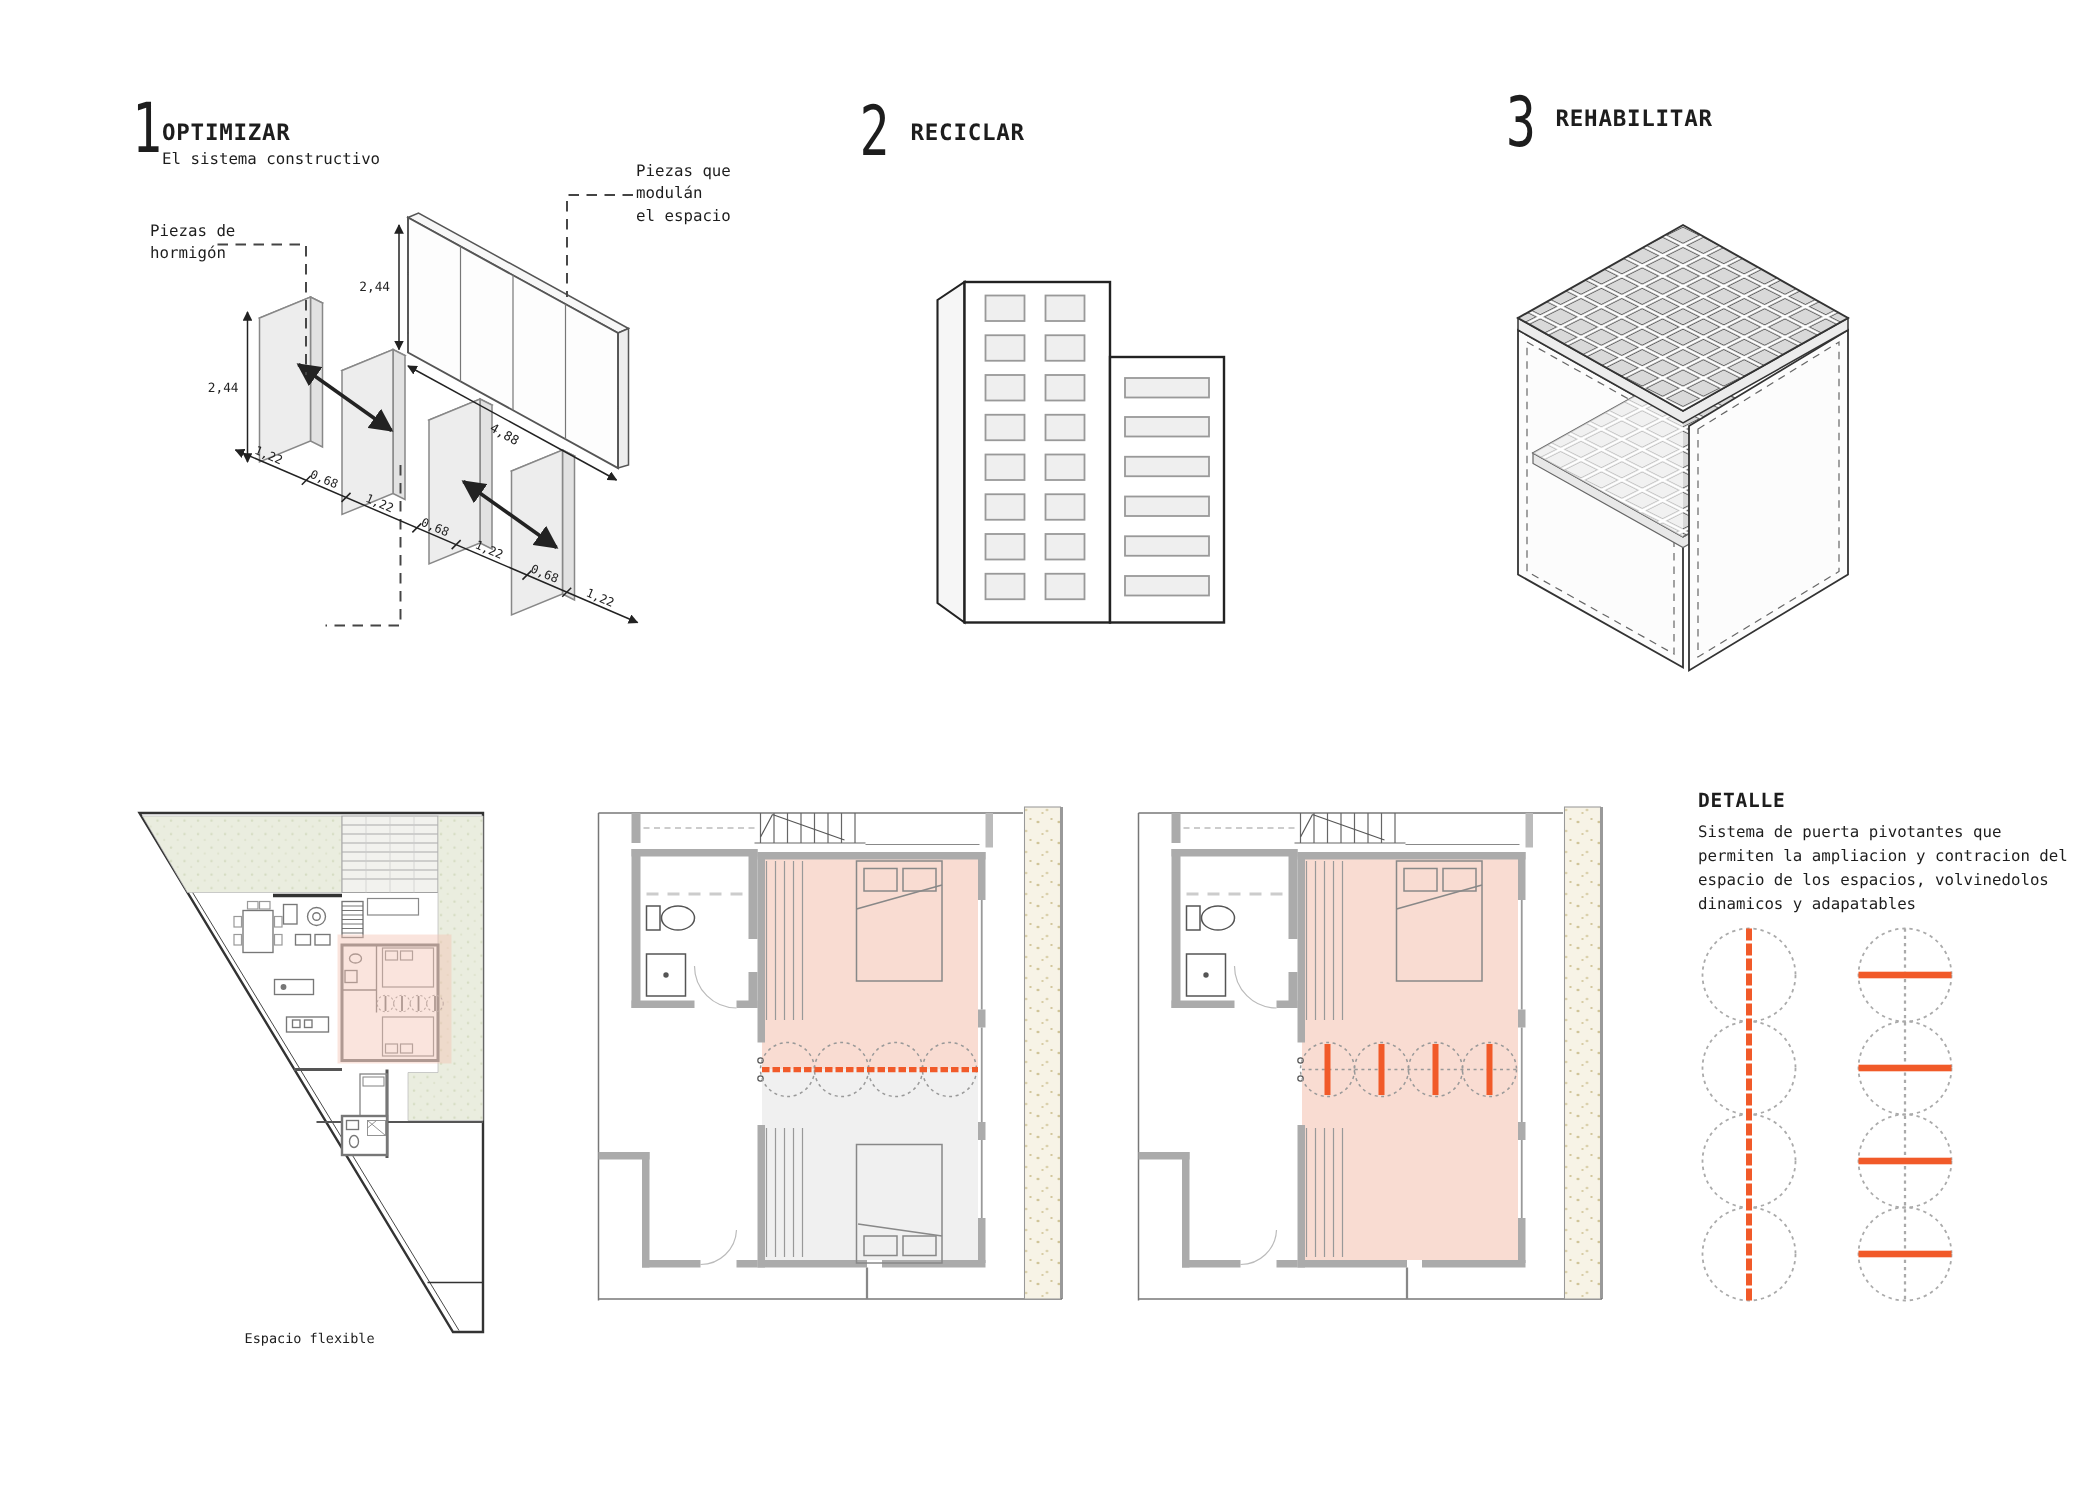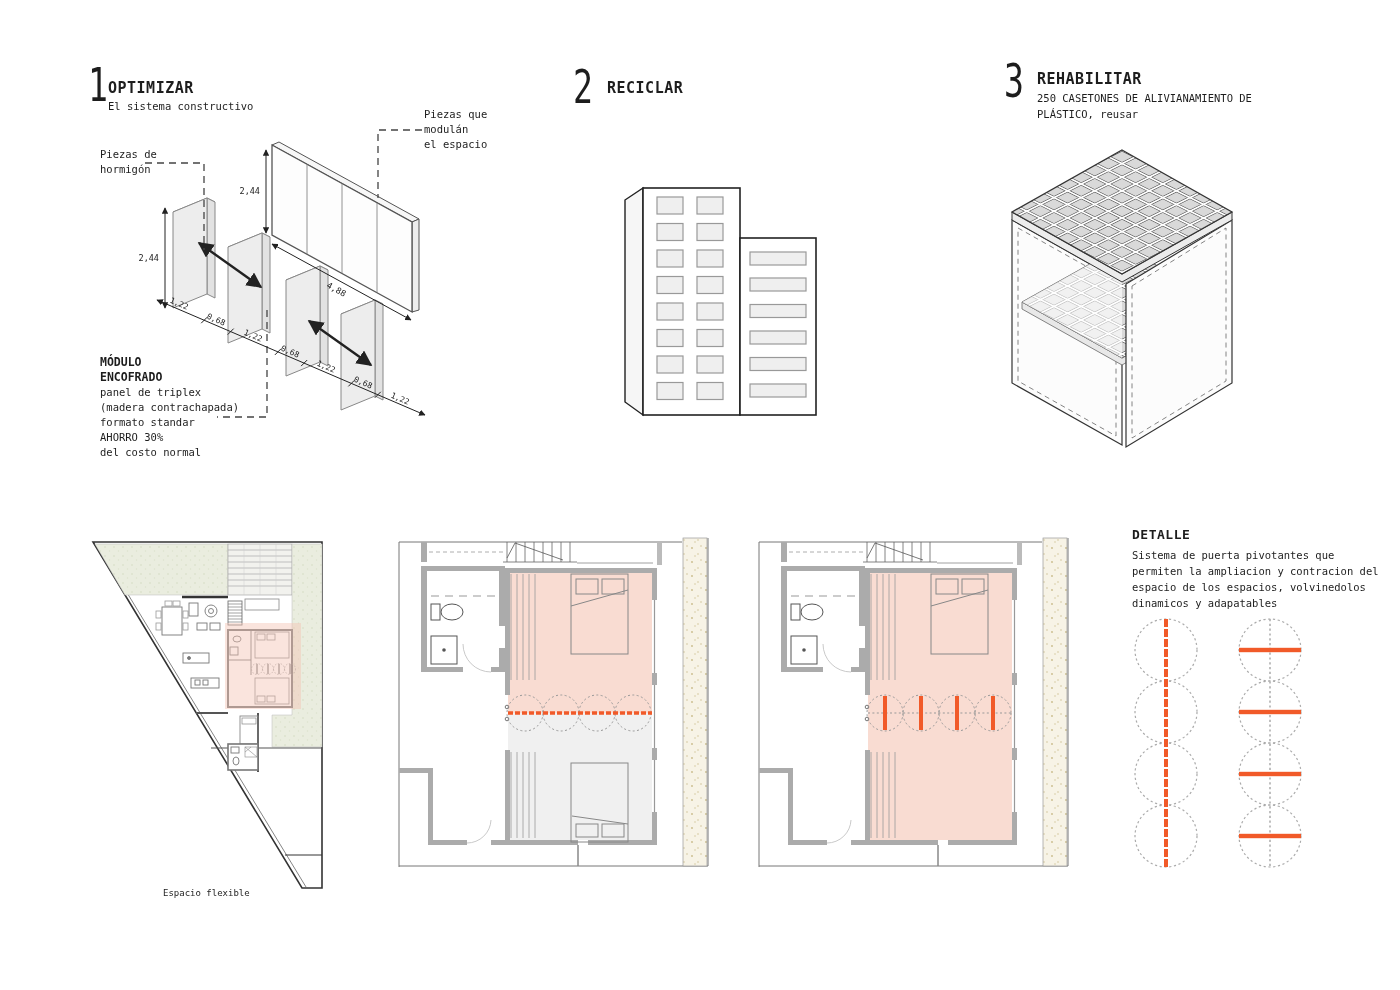--- a/index.html
+++ b/index.html
@@ -26,29 +26,20 @@
   <div class="abs sec-sub" style="left:108px;top:99px">El sistema constructivo</div>
 
   <div class="abs lbl" style="left:100px;top:147px">
     <div>Piezas de</div>
     <div>hormigón</div>
   </div>
   <div class="abs lbl" style="left:424px;top:107px">
     <div>Piezas que</div>
     <div>modulán</div>
     <div>el espacio</div>
-  </div>
-  <div class="abs" style="left:100px;top:355px">
-    <div class="mod-title">MÓDULO</div>
-    <div class="mod-title">ENCOFRADO</div>
-    <div class="lbl">panel de triplex</div>
-    <div class="lbl">(madera contrachapada)</div>
-    <div class="lbl">formato standar</div>
-    <div class="lbl">AHORRO 30%</div>
-    <div class="lbl">del costo normal</div>
   </div>
 
   <svg style="left:85px;top:120px" width="395" height="352" viewBox="0 0 395 352">
     <defs>
       <marker id="ah" viewBox="0 0 10 10" refX="9" refY="5" markerWidth="6.5" markerHeight="6.5" orient="auto-start-reverse">
         <path d="M0,0L10,5L0,10z" fill="#222"></path>
       </marker>
       <pattern id="stip" width="14" height="14" patternUnits="userSpaceOnUse">
         <rect width="14" height="14" fill="#f7f3e6"></rect>
         <circle cx="3" cy="4" r="0.9" fill="#c9bb8a"></circle>
@@ -171,24 +162,20 @@
       <rect x="135" y="108" width="56" height="13"></rect>
       <rect x="135" y="134.5" width="56" height="13"></rect>
       <rect x="135" y="161" width="56" height="13"></rect>
       <rect x="135" y="187.5" width="56" height="13"></rect>
       <rect x="135" y="214" width="56" height="13"></rect>
     </g>
   </svg>
 
   <div class="abs sec-num" style="left:1004px;top:58px">3</div>
   <div class="abs sec-title" style="left:1037px;top:70px">REHABILITAR</div>
-  <div class="abs" style="left:1037px;top:90px">
-    <div class="body-line">250 CASETONES DE ALIVIANAMIENTO DE</div>
-    <div class="body-line">PLÁSTICO, reusar</div>
-  </div>
 
   <svg style="left:1000px;top:135px" width="250" height="340" viewBox="0 0 250 340">
 
     <g>
       <polygon points="12,85 122,147 122,310 12,248" fill="#fcfcfc" stroke="#333" stroke-width="1.2"></polygon>
       <polygon points="18,93 116,148 116,301 18,246" fill="none" stroke="#666" stroke-width="0.8" stroke-dasharray="5,4"></polygon>
     </g>
 
     <g>
       <polygon points="22,167 122,223 222,167 222,174 122,230 22,174" fill="#e8e8e8" stroke="#666" stroke-width="0.8"></polygon>

